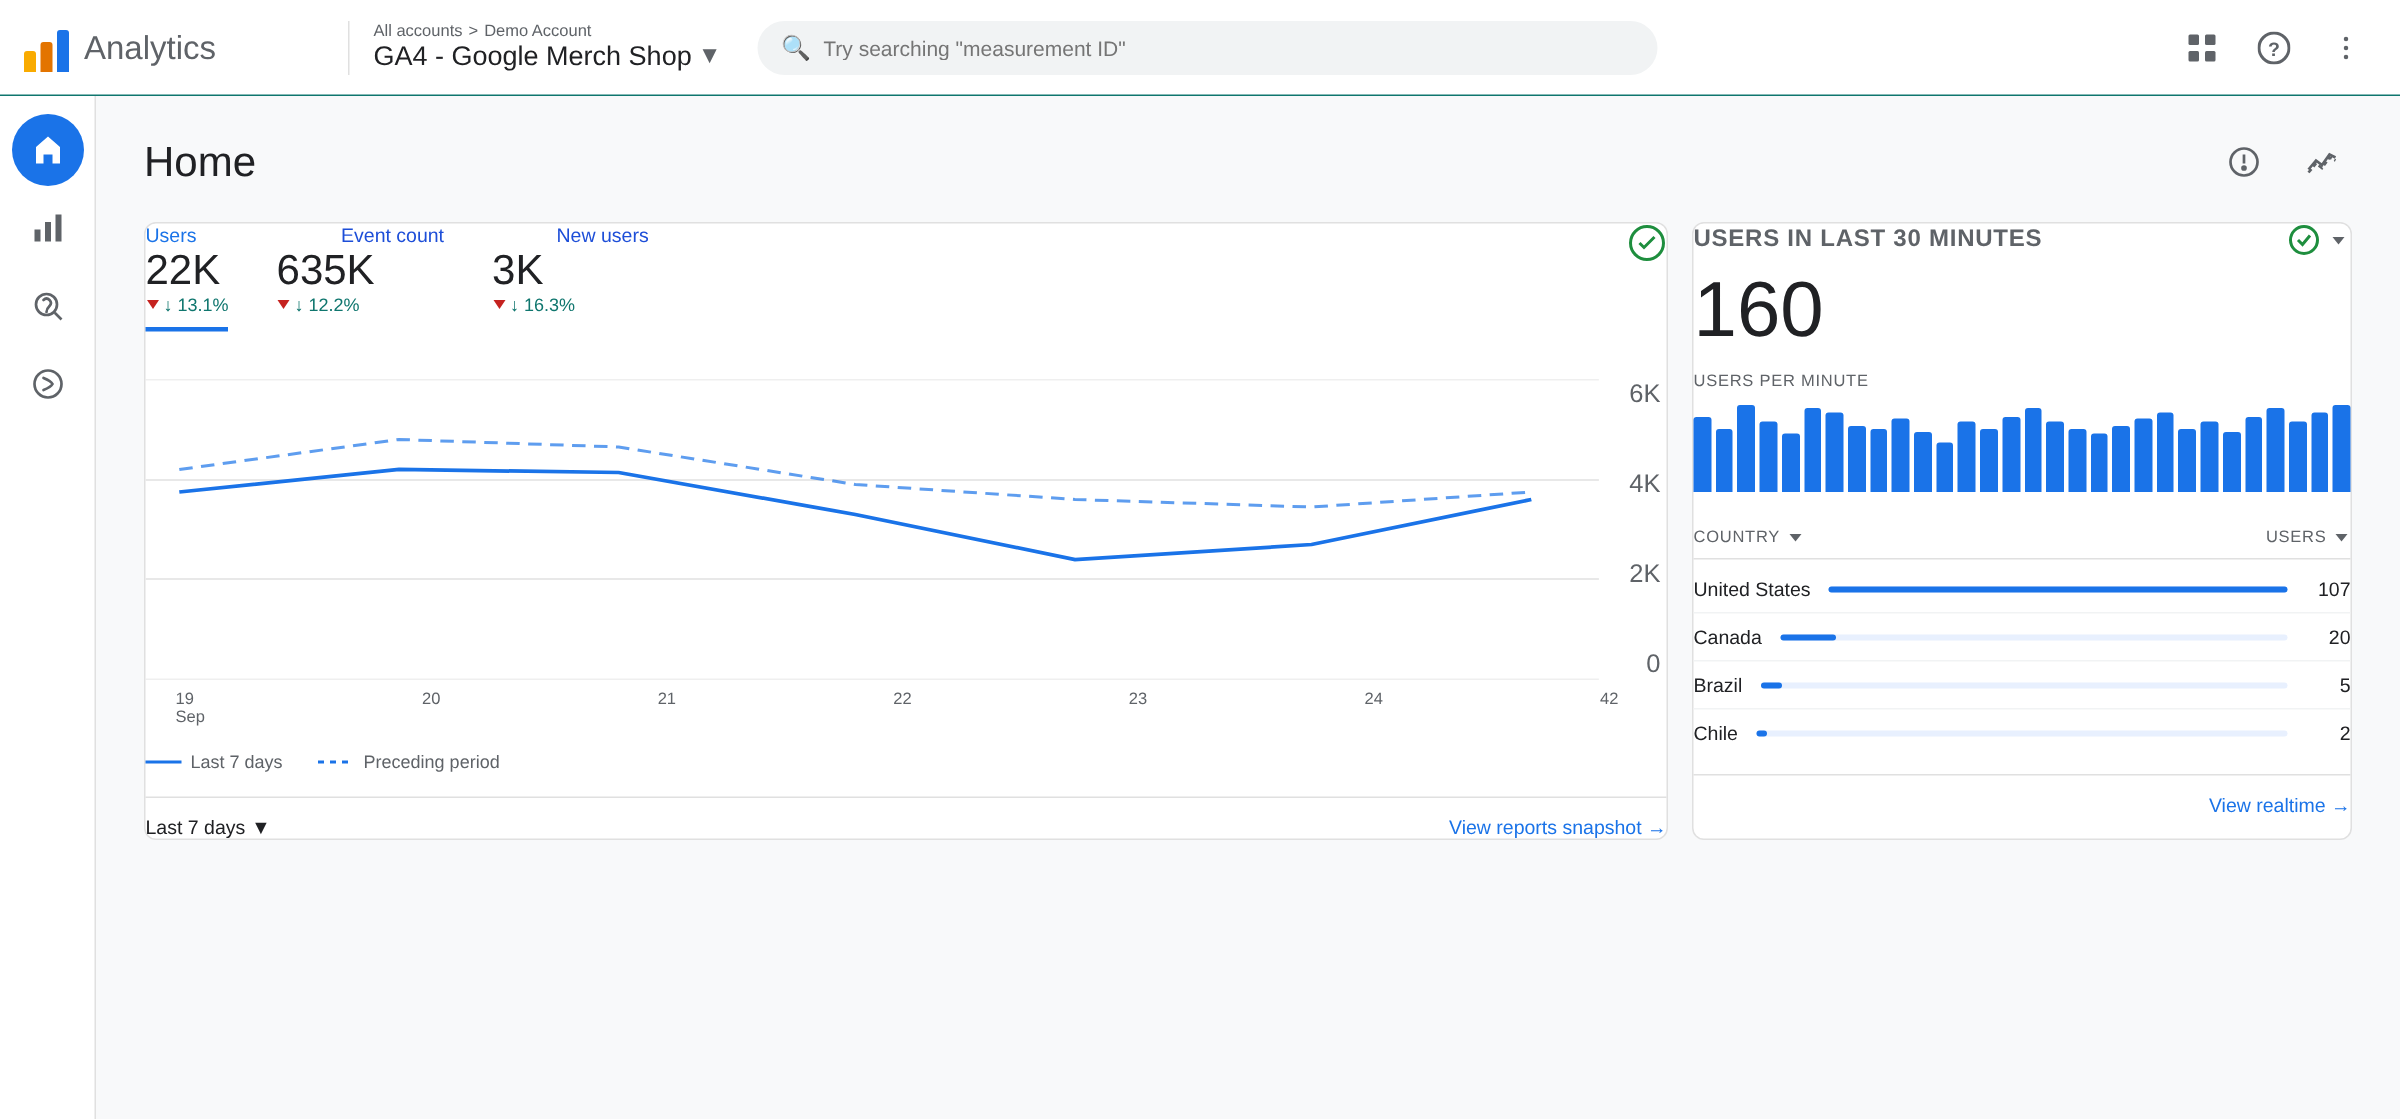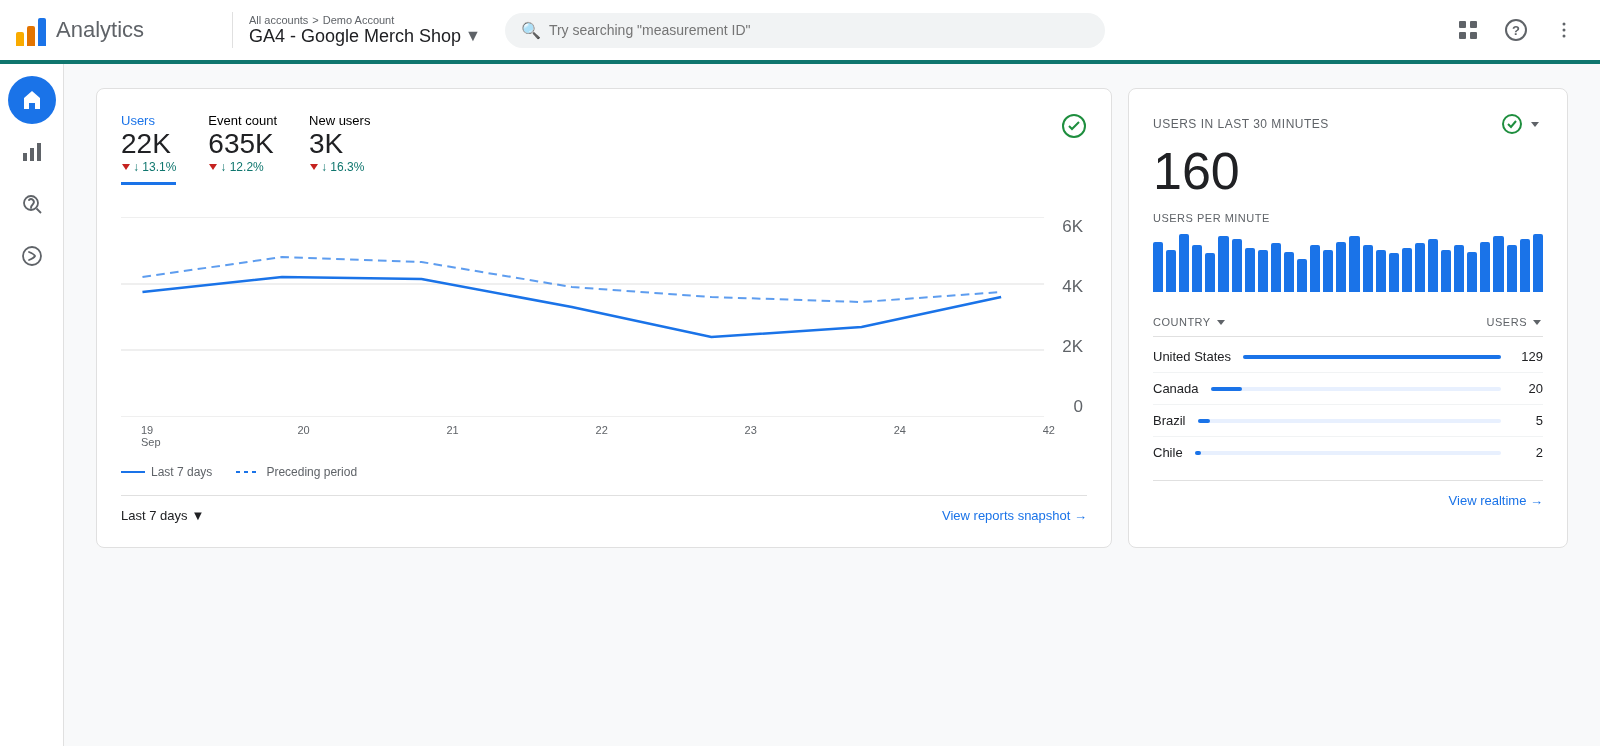--- a/index.html
+++ b/index.html
@@ -3,21 +3,21 @@
   <meta charset="utf-8">
   <style>
     * { box-sizing: border-box; margin: 0; padding: 0; }
     body { font-family: 'Google Sans', Arial, sans-serif; background: #f8f9fa; color: #202124; font-size: 14px; }
 
     
     .header {
       display: flex;
       align-items: center;
       background: #fff;
-      border-bottom: 4px solid #0f766e;
+      border-bottom: 1px solid #0f766e;
       padding: 0 16px;
       height: 64px;
       position: fixed;
       top: 0; left: 0; right: 0;
       z-index: 100;
     }
     .header-logo {
       display: flex;
       align-items: center;
       gap: 10px;
@@ -163,42 +163,41 @@
       display: grid;
       grid-template-columns: 1fr 440px;
       gap: 16px;
     }
 
     
     .card {
       background: #fff;
       border-radius: 8px;
       border: 1px solid #e0e0e0;
-      padding: 24px;
     }
 
     
     .metrics-tabs {
       display: flex;
       gap: 32px;
       border-bottom: none;
       margin-bottom: 16px;
     }
     .metric-tab {
       cursor: pointer;
       padding-bottom: 8px;
     }
     .metric-tab.active {
       border-bottom: 3px solid #1a73e8;
     }
     .metric-tab-label {
       font-size: 13px;
       color: #1a73e8;
     }
-    .metric-tab-label.inactive { color: #000000; }
+    .metric-tab-label.inactive { color: #1d4ed8; margin-left: 43px; }
     .metric-tab-value {
       font-size: 28px;
       font-weight: 400;
       color: #202124;
     }
     .metric-tab-change {
       font-size: 12px;
       color: #0f766e;
       display: flex;
       align-items: center;
@@ -292,24 +291,25 @@
     }
 
     
     .realtime-header {
       display: flex;
       align-items: center;
       justify-content: space-between;
       margin-bottom: 8px;
     }
     .realtime-label {
-      font-size: 12px;
+      font-size: 16px;
       letter-spacing: 0.5px;
       color: #5f6368;
       text-transform: uppercase;
+      font-weight: bold;
     }
     .realtime-count {
       font-size: 52px;
       font-weight: 300;
       color: #202124;
       line-height: 1.1;
       margin-bottom: 12px;
     }
     .realtime-subheader {
       font-size: 11px;
@@ -475,20 +475,38 @@
   </div>
   <div class="sidebar-item">
     <svg width="22" height="22" viewBox="0 0 22 22" fill="#5f6368">
       <circle cx="11" cy="11" r="9" fill="none" stroke="#5f6368" stroke-width="1.8"></circle>
       <path d="M8 7 Q13 9 14 11 Q13 13 8 15" fill="none" stroke="#5f6368" stroke-width="1.8" stroke-linecap="round"></path>
     </svg>
   </div>
 </nav>
 
 <main class="main">
+  <div class="page-header">
+    <h1 class="page-title">Home</h1>
+    <div class="page-header-actions">
+      <button class="icon-btn" title="Insights">
+        <svg width="22" height="22" viewBox="0 0 22 22" fill="none" stroke="#5f6368" stroke-width="1.8">
+          <circle cx="11" cy="11" r="9"></circle>
+          <line x1="11" y1="6" x2="11" y2="12"></line>
+          <circle cx="11" cy="15" r="1" fill="#5f6368"></circle>
+        </svg>
+      </button>
+      <button class="icon-btn" title="Compare">
+        <svg width="22" height="22" viewBox="0 0 22 22" fill="none" stroke="#5f6368" stroke-width="1.8">
+          <polyline points="2,16 7,10 11,13 16,6 20,8"></polyline>
+          <polyline points="2,18 7,12 11,15 16,8 20,10" stroke-dasharray="3,2"></polyline>
+        </svg>
+      </button>
+    </div>
+  </div>
 
   <div class="dashboard-grid">
 
     <div class="card">
 
       <div class="metrics-row">
         <div class="metrics-tabs">
 
           <div class="metric-tab active">
             <div class="metric-tab-label">Users</div>
@@ -644,21 +662,21 @@
               <polygon points="2,4 10,4 6,9"></polygon>
             </svg>
           </div>
         </div>
         <div id="country-rows">
             <div class="country-row">
       <span class="country-name">United States</span>
       <div class="country-bar-container">
         <div class="country-bar" style="width:100%"></div>
       </div>
-      <span class="country-value">129</span>
+      <span class="country-value">107</span>
     </div>
             <div class="country-row">
       <span class="country-name">Canada</span>
       <div class="country-bar-container">
         <div class="country-bar" style="width:11%"></div>
       </div>
       <span class="country-value">20</span>
     </div>
             <div class="country-row">
       <span class="country-name">Brazil</span>

